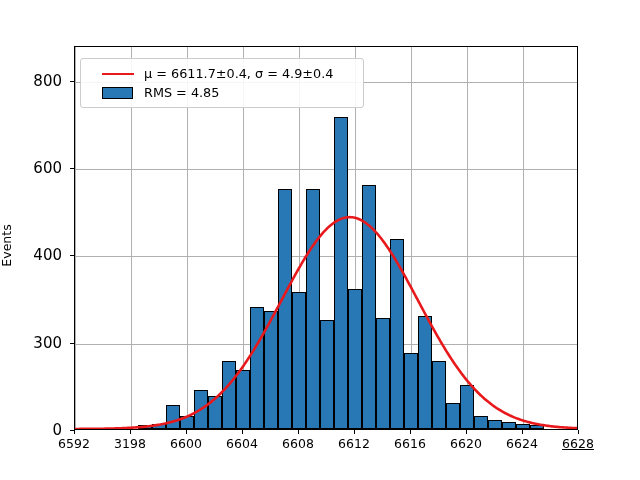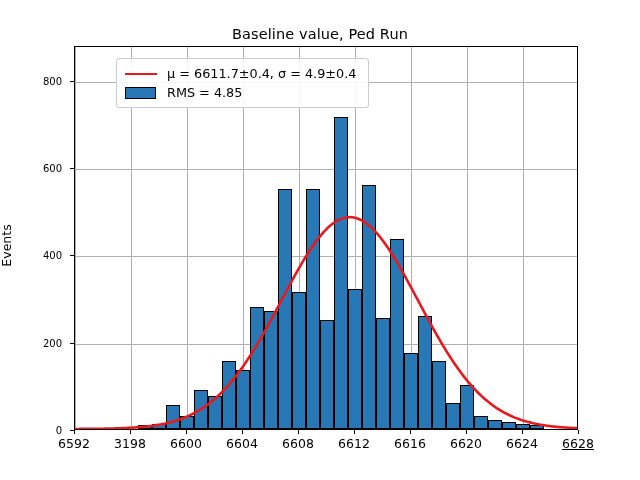--- a/index.html
+++ b/index.html
@@ -83,21 +83,21 @@
     color: #000000;
     text-align: right;
     transform: translateX(-50%);
     white-space: nowrap;
   }
   .ytick-label {
     position: absolute;
     left: 0;
     width: 62px;
     text-align: right;
-    font-size: 10px;
+    font-size: 15px;
     color: #000000;
     transform: translateY(-50%);
     white-space: nowrap;
   }
   #xlabel {
     position: absolute;
     left: 0;
     top: 456px;
     width: 640px;
     text-align: center;
@@ -112,27 +112,26 @@
     color: #000000;
     transform: rotate(-90deg);
     transform-origin: center center;
     white-space: nowrap;
   }
   
   #legend {
     position: absolute;
     left: 80px;
     top: 58px;
-    width: 253px;
+    width: 284px;
     box-sizing: border-box;
     background: rgba(255,255,255,0.88);
     border: 1px solid #cccccc;
     border-radius: 3px;
-    padding: 5px 7px 5px 7px;
-    margin-left: 36px;
+    padding: 5px 7px 5px 20px;
   }
   .legend-row {
     display: flex;
     align-items: center;
     height: 19px;
   }
   .legend-key {
     width: 34px;
     height: 14px;
     margin-right: 9px;
@@ -161,21 +160,20 @@
     font-size: 12.8px;
     color: #000000;
     white-space: nowrap;
   }
 </style>
 </head>
 <body>
 
 <div id="figure">
 
-  <div id="chart-title">Baseline value, Ped Run</div>
 
   <div id="plot-area">
     <div id="grid-layer">
         <div class="grid-v" style="left: 0px;"></div>
         <div class="grid-v" style="left: 56px;"></div>
         <div class="grid-v" style="left: 112px;"></div>
         <div class="grid-v" style="left: 168px;"></div>
         <div class="grid-v" style="left: 224px;"></div>
         <div class="grid-v" style="left: 280px;"></div>
         <div class="grid-v" style="left: 336px;"></div>
@@ -239,21 +237,21 @@
       <div class="xtick-label" style="left: 410px;">6616</div>
       <div class="xtick" style="left: 466px;"></div>
       <div class="xtick-label" style="left: 466px;">6620</div>
       <div class="xtick" style="left: 522px;"></div>
       <div class="xtick-label" style="left: 522px;">6624</div>
       <div class="xtick" style="left: 578px;"></div>
       <div class="xtick-label" style="left: 578px; text-decoration: underline;">6628</div>
       <div class="ytick" style="top: 430px;"></div>
       <div class="ytick-label" style="top: 430px;">0</div>
       <div class="ytick" style="top: 342.727px;"></div>
-      <div class="ytick-label" style="top: 342.727px;">200</div>
+      <div class="ytick-label" style="top: 342.727px;">300</div>
       <div class="ytick" style="top: 255.455px;"></div>
       <div class="ytick-label" style="top: 255.455px;">400</div>
       <div class="ytick" style="top: 168.182px;"></div>
       <div class="ytick-label" style="top: 168.182px;">600</div>
       <div class="ytick" style="top: 80.9091px;"></div>
       <div class="ytick-label" style="top: 80.9091px;">800</div>
     </div>
 
   <div id="ylabel">Events</div>
 

